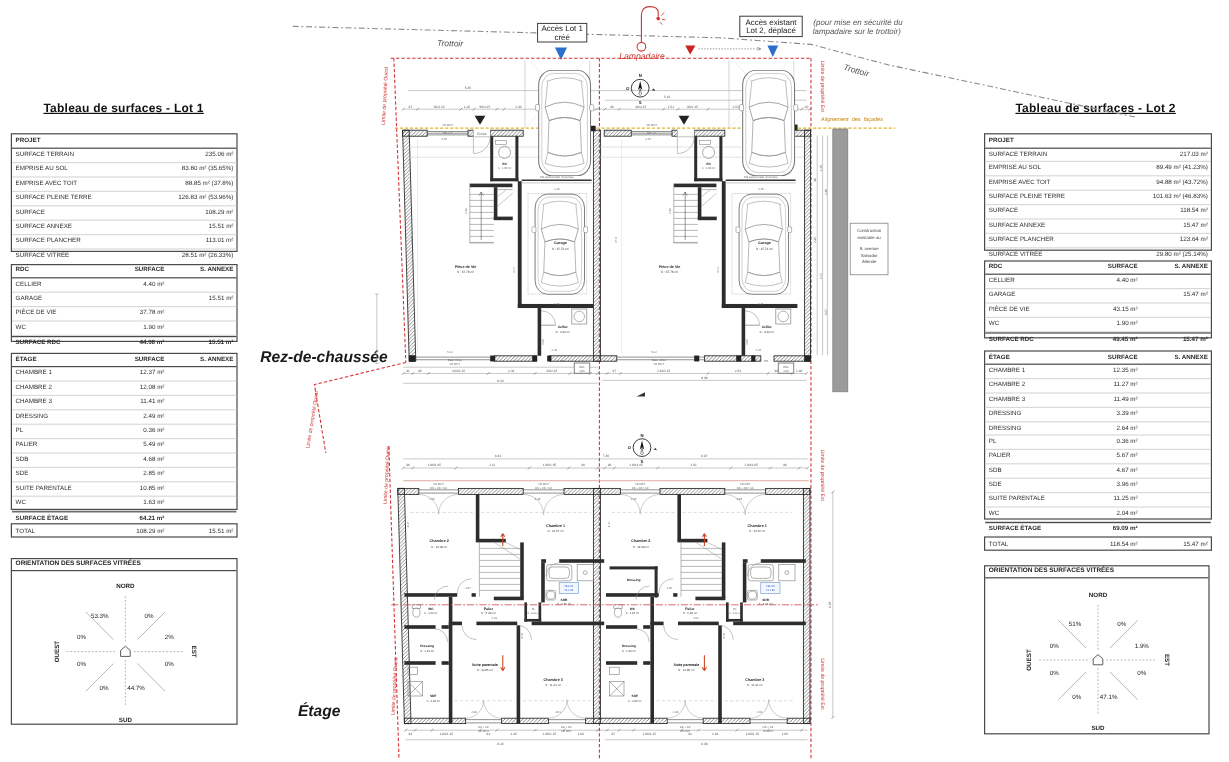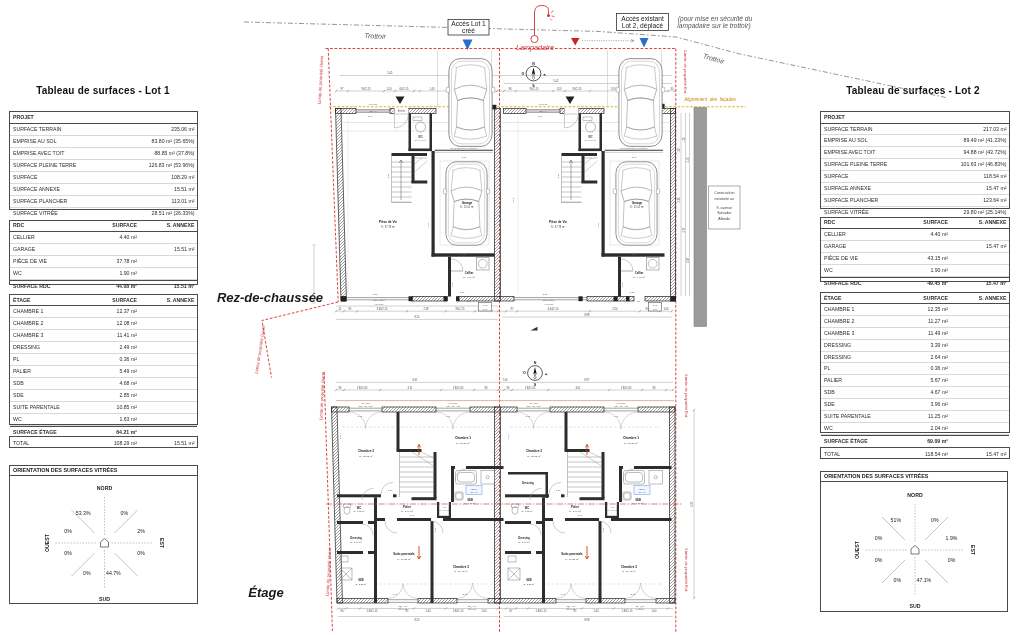--- a/index.html
+++ b/index.html
@@ -1,18 +1,18 @@
 <!DOCTYPE html>
 <html><head><meta charset="utf-8">
 <style>
 html,body{margin:0;padding:0;background:#fff;}
 #page{position:relative;width:1024px;height:635px;background:#fff;overflow:hidden;
   font-family:"Liberation Sans",sans-serif;}
 .title{position:absolute;font-size:10px;font-weight:bold;color:#111;white-space:nowrap;
-  transform:translateX(-50%);letter-spacing:0.2px;}
+  transform:translateX(-50%);letter-spacing:0.2px;text-decoration:underline;}
 .tbl{position:absolute;border:1px solid #4a4a4a;background:#fff;box-sizing:border-box;}
 .trh{border-bottom:1px solid #4a4a4a;font-weight:bold;}
 .tr{border-bottom:0.5px solid #d9d9d9;}
 .tr:last-child{border-bottom:none;}
 .trb{border-top:1px solid #4a4a4a;border-bottom:none;font-weight:bold;}
 .tr,.trh,.trb{display:flex;}
 .tbl span{font-size:5.2px;color:#2d2d2d;white-space:nowrap;overflow:visible;}
 .c1{padding-left:3px;flex:0 0 86px;text-align:left;}
 .c2{flex:0 0 38px;text-align:right;}
 .c3{flex:1 1 auto;text-align:right;padding-right:2.5px;}

